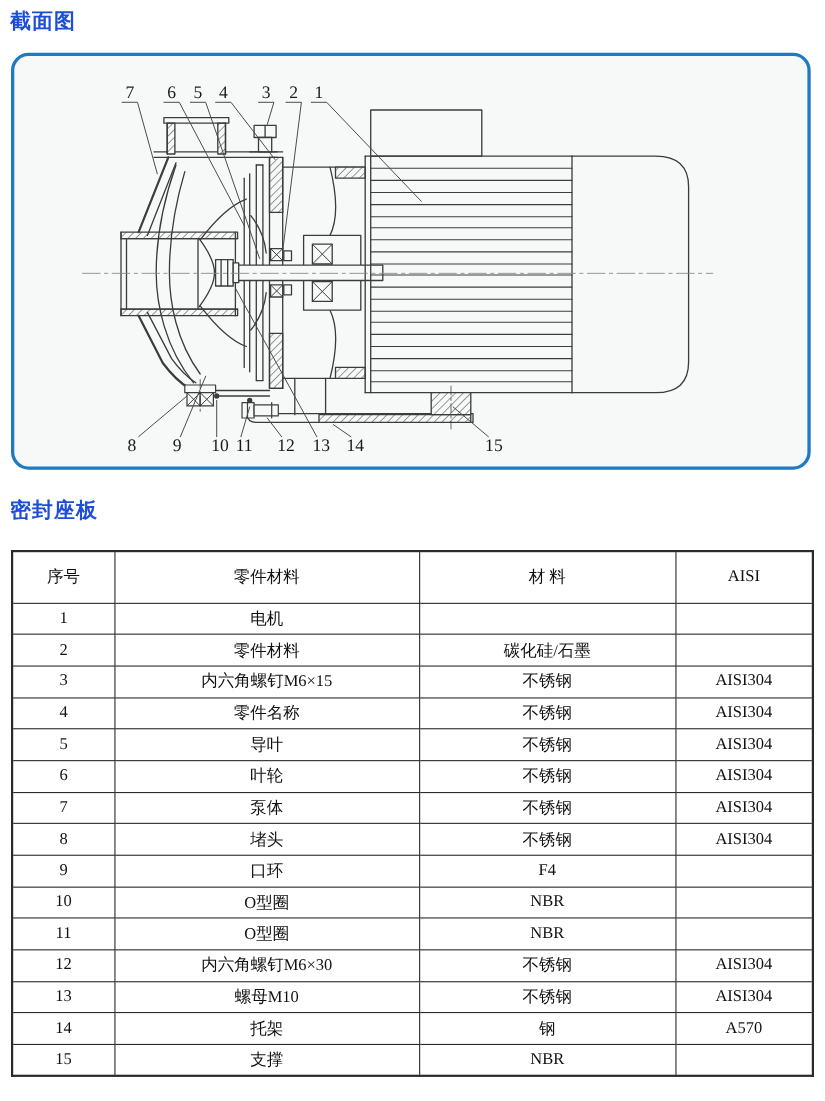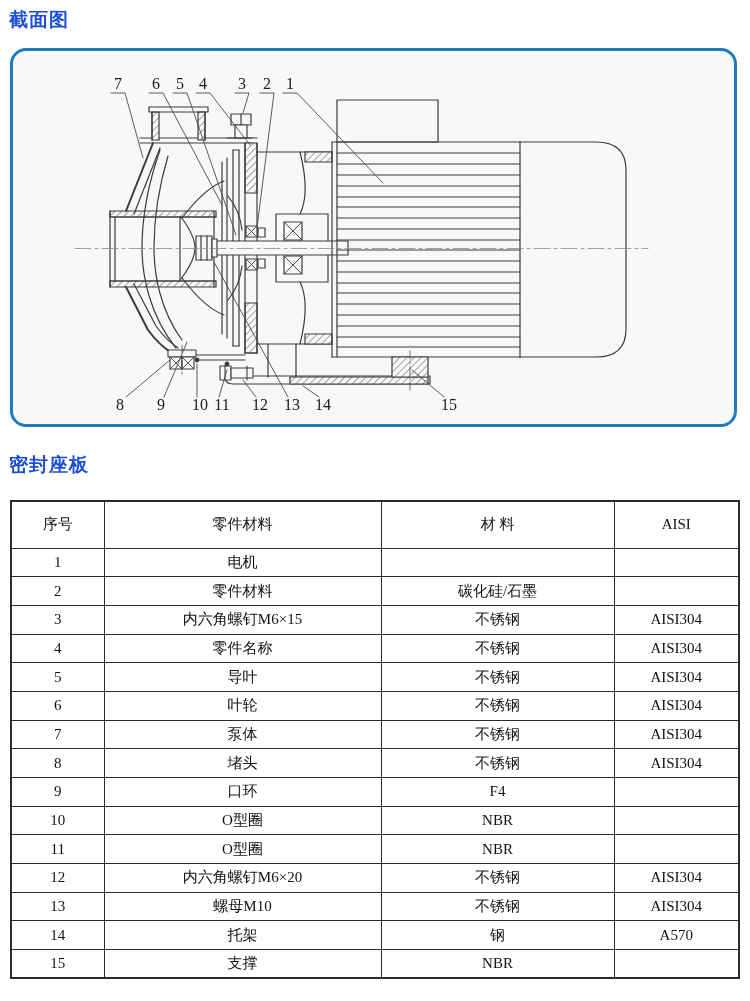--- a/index.html
+++ b/index.html
@@ -296,21 +296,21 @@
         <td></td>
       </tr>
       <tr>
         <td>11</td>
         <td>O型圈</td>
         <td>NBR</td>
         <td></td>
       </tr>
       <tr>
         <td>12</td>
-        <td>内六角螺钉M6×20</td>
+        <td>内六角螺钉M6×30</td>
         <td>不锈钢</td>
         <td>AISI304</td>
       </tr>
       <tr>
         <td>13</td>
         <td>螺母M10</td>
         <td>不锈钢</td>
         <td>AISI304</td>
       </tr>
       <tr>

